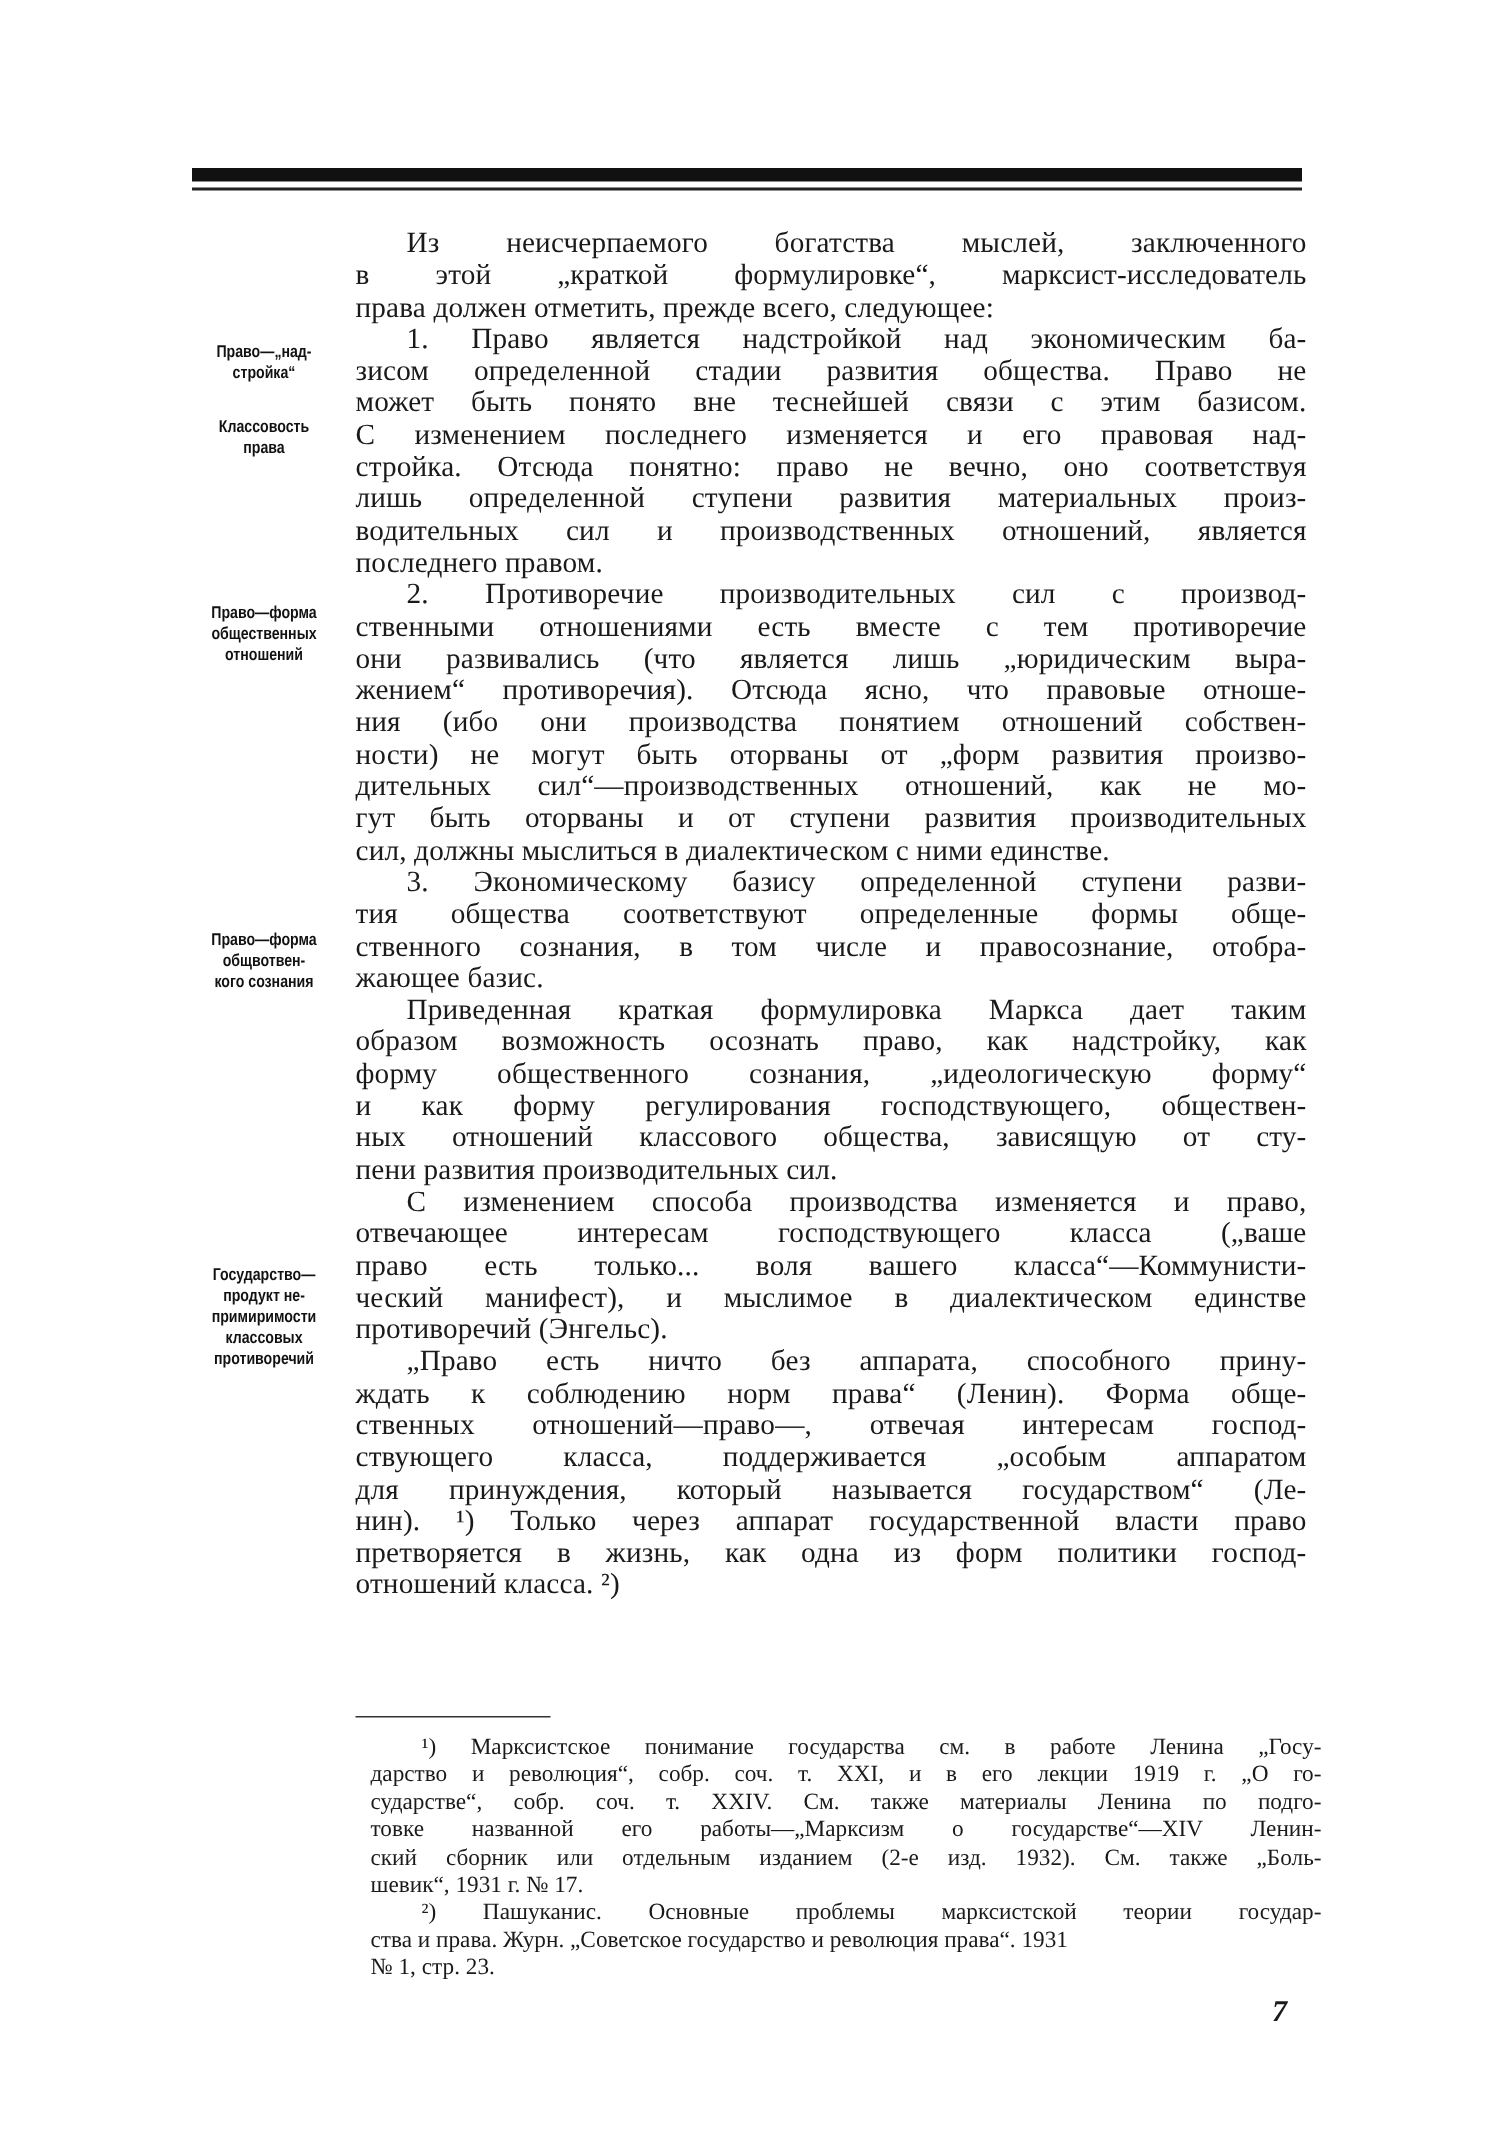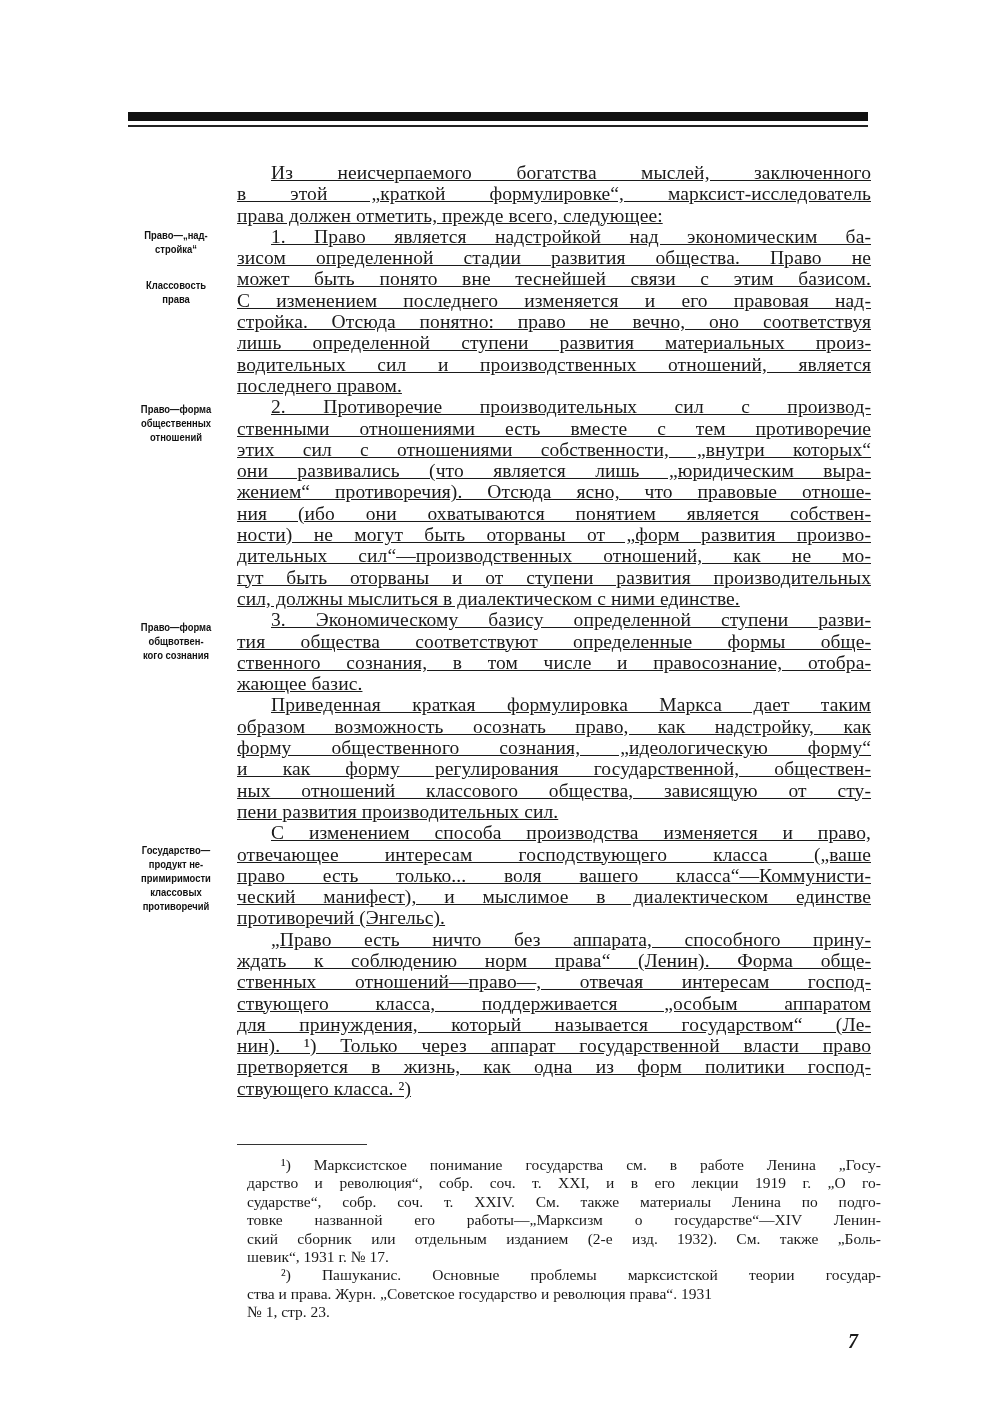--- a/index.html
+++ b/index.html
@@ -1,20 +1,20 @@
 <!DOCTYPE html>
 <html><head>
 <meta charset="utf-8">
 <style>
   html, body { margin:0; padding:0; background:#ffffff; }
   body { width:1000px; height:1424px; position:relative; overflow:hidden;
          font-family:"Liberation Serif", "DejaVu Serif", serif; color:#1a1a1a; }
   .rule-thick { position:absolute; left:128px; top:112px; width:740px; height:9px; background:#111; }
   .rule-thin { position:absolute; left:128px; top:125px; width:740px; height:2px; background:#222; }
-  .body-text { position:absolute; left:237px; top:162px; width:634px;text-decoration:underline; }
+  .body-text { position:absolute; left:237px; top:152px; width:634px; }
   .line { height:21.3px; line-height:21.3px; font-size:19.5px; white-space:nowrap;
           text-align:justify; text-align-last:justify; letter-spacing:0.1px; }
   .line.last { text-align-last:left; }
   .line.indent { padding-left:34px; }
   .margin { position:absolute; left:112px; width:128px; text-align:center;
             font-family:"Liberation Sans", "DejaVu Sans", sans-serif; font-weight:bold;
             font-size:11.5px; line-height:14px; transform:scaleX(0.82); transform-origin:center top; color:#111; }
   .fn-rule { position:absolute; left:237px; top:1144px; width:130px; height:1px; background:#333; }
   .footnotes { position:absolute; left:247px; top:1156px; width:634px; }
   .fline { height:18.4px; line-height:18.4px; font-size:15.5px; white-space:nowrap;
@@ -64,51 +64,50 @@
     <div class="line indent">1. Право является надстройкой над экономическим ба-</div>
     <div class="line">зисом определенной стадии развития общества. Право не</div>
     <div class="line">может быть понято вне теснейшей связи с этим базисом.</div>
     <div class="line">С изменением последнего изменяется и его правовая над-</div>
     <div class="line">стройка. Отсюда понятно: право не вечно, оно соответствуя</div>
     <div class="line">лишь определенной ступени развития материальных произ-</div>
     <div class="line">водительных сил и производственных отношений, является</div>
     <div class="line last">последнего правом.</div>
     <div class="line indent">2. Противоречие производительных сил с производ-</div>
     <div class="line">ственными отношениями есть вместе с тем противоречие</div>
-    <div class="line">этих сил с отношениями собственности, „внутри которых“</div>
     <div class="line">они развивались (что является лишь „юридическим выра-</div>
     <div class="line">жением“ противоречия). Отсюда ясно, что правовые отноше-</div>
-    <div class="line">ния (ибо они охватываются понятием является собствен-</div>
+    <div class="line">ния (ибо они производства понятием отношений собствен-</div>
     <div class="line">ности) не могут быть оторваны от „форм развития произво-</div>
     <div class="line">дительных сил“—производственных отношений, как не мо-</div>
     <div class="line">гут быть оторваны и от ступени развития производительных</div>
     <div class="line last">сил, должны мыслиться в диалектическом с ними единстве.</div>
     <div class="line indent">3. Экономическому базису определенной ступени разви-</div>
     <div class="line">тия общества соответствуют определенные формы обще-</div>
     <div class="line">ственного сознания, в том числе и правосознание, отобра-</div>
     <div class="line last">жающее базис.</div>
     <div class="line indent">Приведенная краткая формулировка Маркса дает таким</div>
     <div class="line">образом возможность осознать право, как надстройку, как</div>
     <div class="line">форму общественного сознания, „идеологическую форму“</div>
-    <div class="line">и как форму регулирования государственной, обществен-</div>
+    <div class="line">и как форму регулирования господствующего, обществен-</div>
     <div class="line">ных отношений классового общества, зависящую от сту-</div>
     <div class="line last">пени развития производительных сил.</div>
     <div class="line indent">С изменением способа производства изменяется и право,</div>
     <div class="line">отвечающее интересам господствующего класса („ваше</div>
     <div class="line">право есть только... воля вашего класса“—Коммунисти-</div>
     <div class="line">ческий манифест), и мыслимое в диалектическом единстве</div>
     <div class="line last">противоречий (Энгельс).</div>
     <div class="line indent">„Право есть ничто без аппарата, способного прину-</div>
     <div class="line">ждать к соблюдению норм права“ (Ленин). Форма обще-</div>
     <div class="line">ственных отношений—право—, отвечая интересам господ-</div>
     <div class="line">ствующего класса, поддерживается „особым аппаратом</div>
     <div class="line">для принуждения, который называется государством“ (Ле-</div>
     <div class="line">нин). ¹) Только через аппарат государственной власти право</div>
     <div class="line">претворяется в жизнь, как одна из форм политики господ-</div>
-    <div class="line last">ствующего класса. ²)</div>
+    <div class="line last">отношений класса. ²)</div>
   </div>
 
 <div class="fn-rule"></div>
 <div class="footnotes" id="footnotes">
     <div class="fline indent">¹) Марксистское понимание государства см. в работе Ленина „Госу-</div>
     <div class="fline">дарство и революция“, собр. соч. т. XXI, и в его лекции 1919 г. „О го-</div>
     <div class="fline">сударстве“, собр. соч. т. XXIV. См. также материалы Ленина по подго-</div>
     <div class="fline">товке названной его работы—„Марксизм о государстве“—XIV Ленин-</div>
     <div class="fline">ский сборник или отдельным изданием (2-е изд. 1932). См. также „Боль-</div>
     <div class="fline last">шевик“, 1931 г. № 17.</div>

